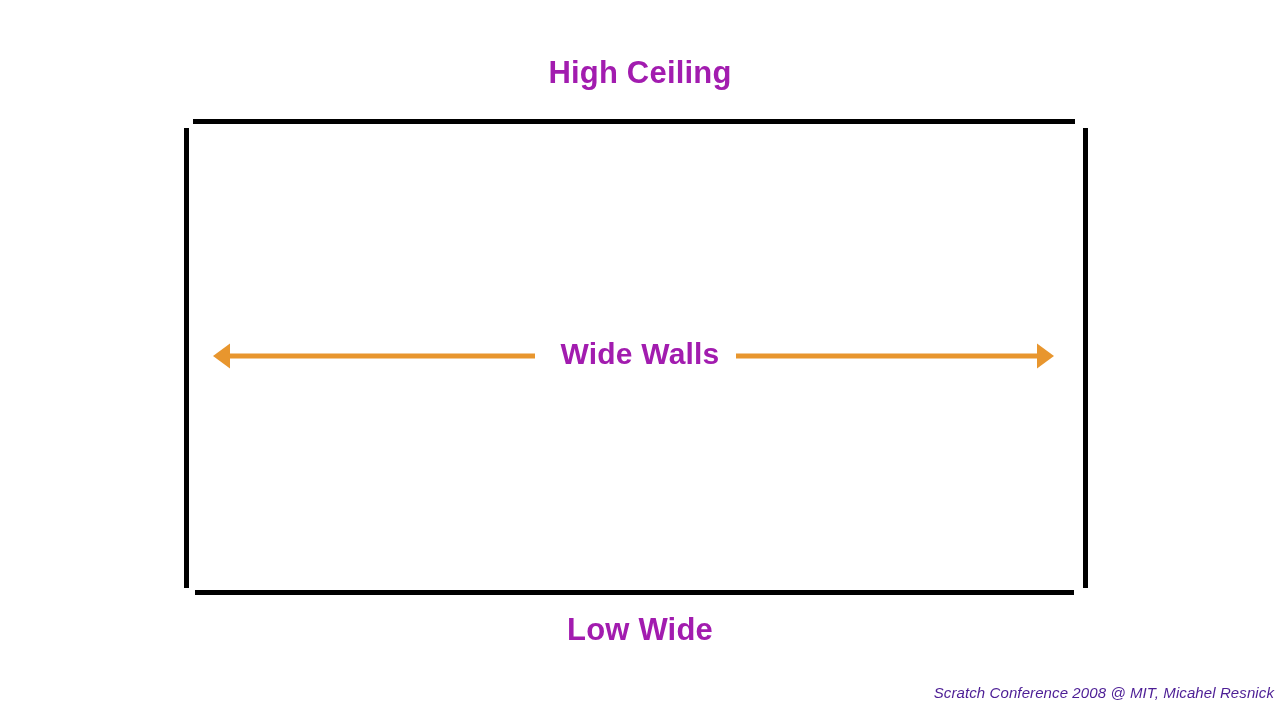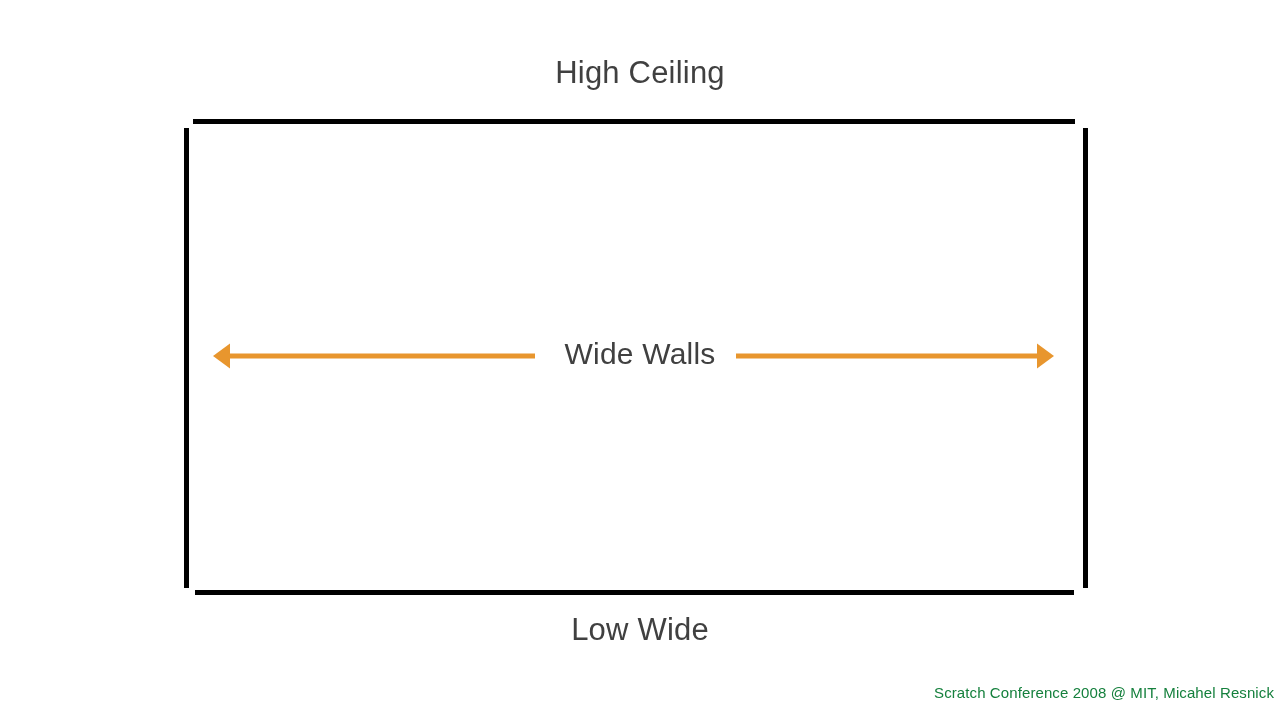--- a/index.html
+++ b/index.html
@@ -18,22 +18,22 @@
     position: relative;
     width: 1280px;
     height: 720px;
     background: #ffffff;
     overflow: hidden;
   }
 
   
   .label {
     position: absolute;
-    color: #404040;
-    font-weight: 400;
+    color: #a21caf;
+    font-weight: 700;
     white-space: nowrap;
     line-height: 1;
   }
 
   .label-ceiling {
     left: 0;
     right: 0;
     top: 57px;
     text-align: center;
     font-size: 31px;
@@ -96,23 +96,24 @@
   }
   .arrow-left-svg  { left: 213px; }
   .arrow-right-svg { left: 736px; }
 
   
   .footer-credit {
     position: absolute;
     right: 6px;
     top: 684px;
     font-size: 15px;
-    color: #15803d;
+    color: #4c1d95;
     white-space: nowrap;
     letter-spacing: 0.1px;
+    font-style: italic;
   }
 </style>
 </head>
 <body>
 
 <div class="slide">
 
   <div class="label label-ceiling">High Ceiling</div>
 
   <div class="frame-line frame-top"></div>

